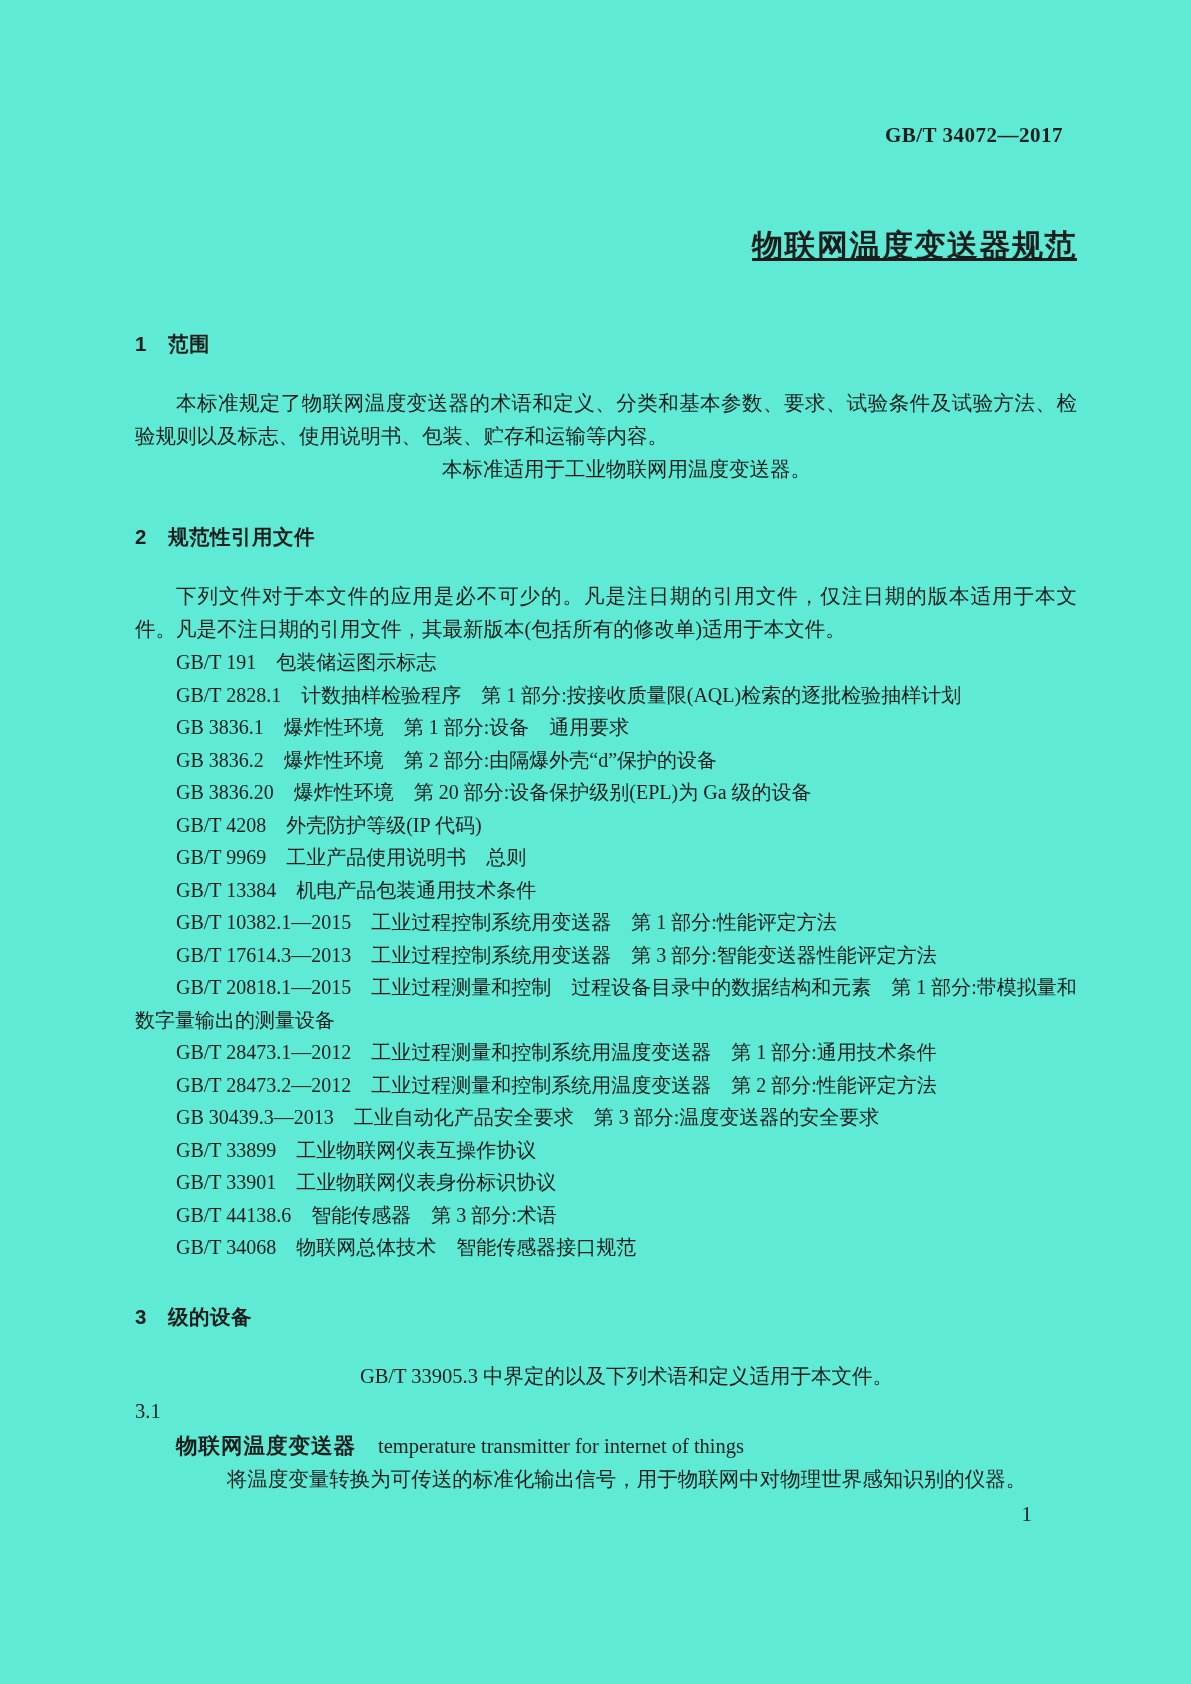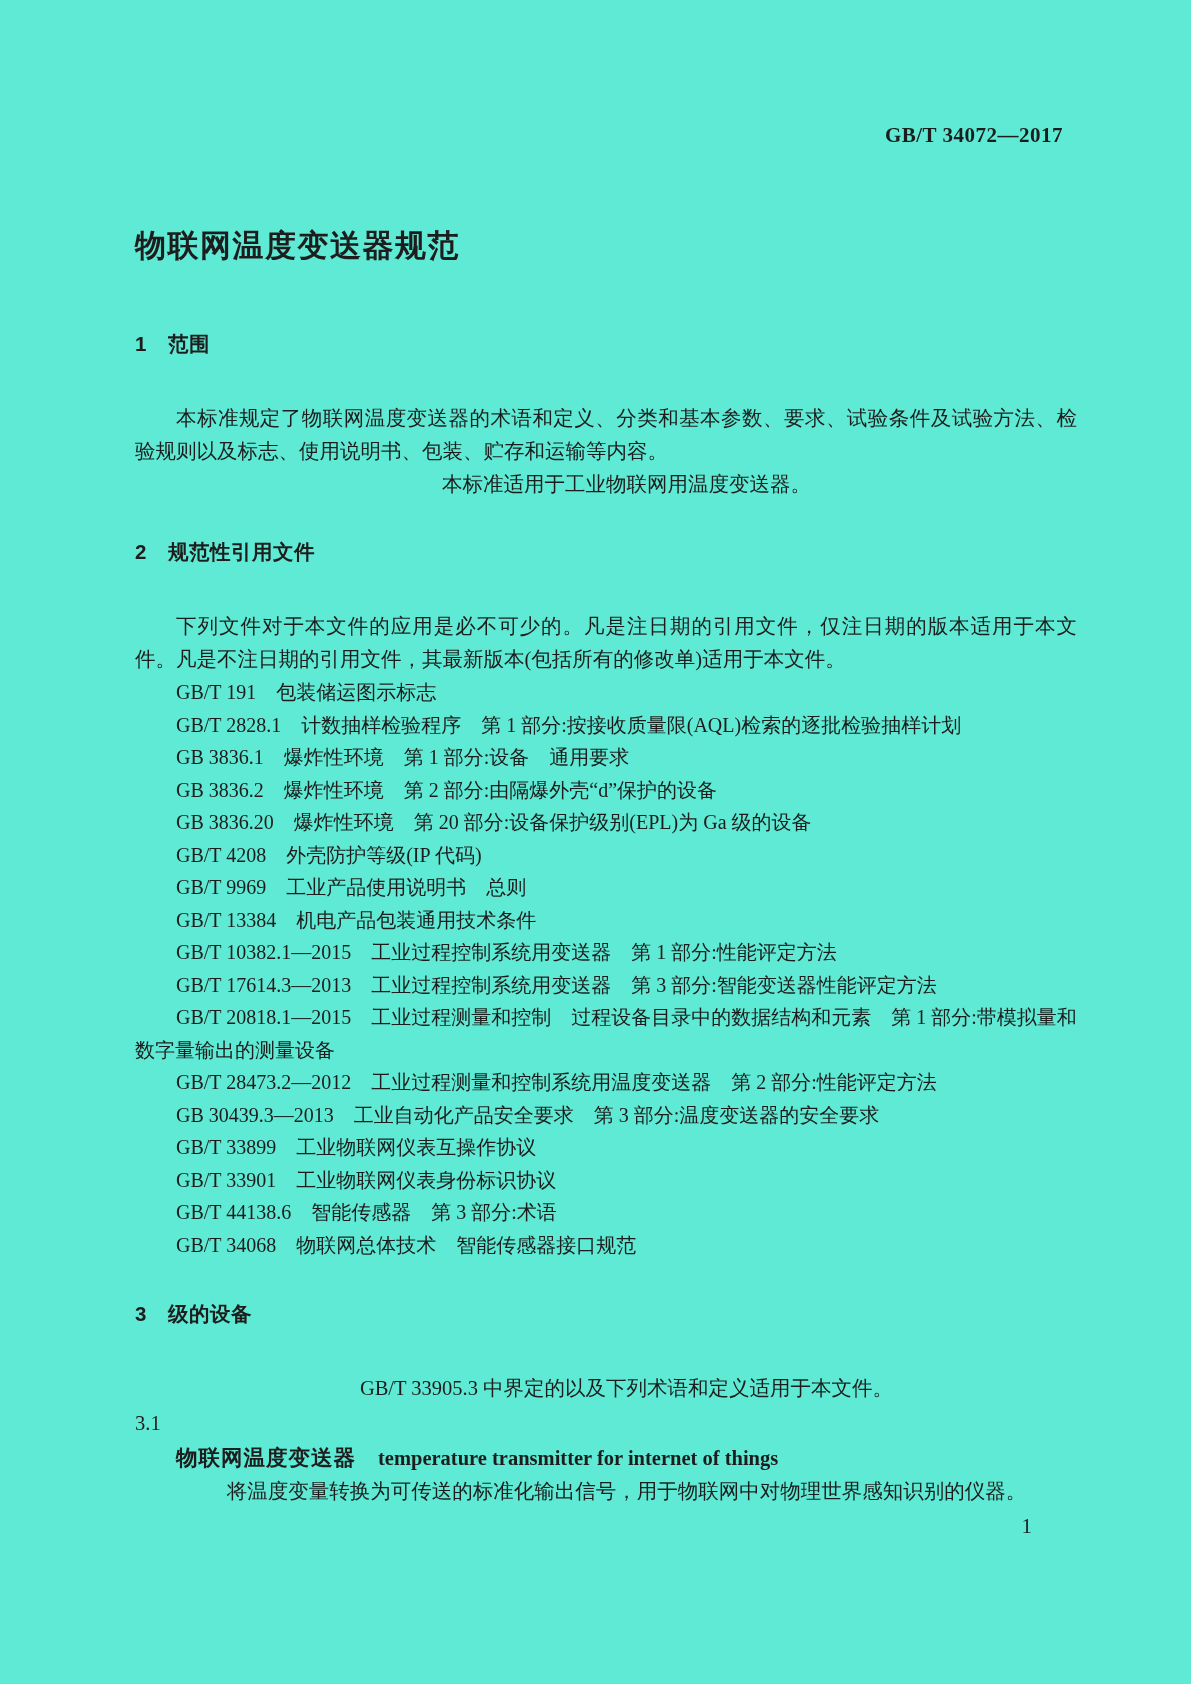--- a/index.html
+++ b/index.html
@@ -18,64 +18,65 @@
     text-align:right;
     padding-right:14px;
     font-weight:700;
     font-size:21px;
     line-height:26px;
     letter-spacing:0.5px;
     font-family:"Liberation Serif","DejaVu Serif",serif;
   }
   .title {
     margin:78px 0 0 0;
-    text-align:left;
+    text-align:right;
     font-family:"Liberation Sans","DejaVu Sans",sans-serif;
     font-weight:700;
     font-size:31px;
     line-height:40px;
     letter-spacing:1.5px;
+    text-decoration:underline;
   }
   .sec-heading {
     font-family:"Liberation Sans","DejaVu Sans",sans-serif;
     font-weight:700;
     font-size:20.5px;
     line-height:33px;
     letter-spacing:0.5px;
   }
   .sec-heading .sec-num { display:inline-block; min-width:33px; font-weight:700; }
   .mt-s1 { margin-top:61px; }
   .mt-s2 { margin-top:34px; }
   .mt-s3 { margin-top:36px; }
   .para {
     margin:0;
     font-size:20.5px;
     line-height:33px;
   }
   .indent { text-indent:41px;text-align:center; }
   .justify { text-align:justify; }
-  .mt-p1 { margin-top:42px; }
+  .mt-p1 { margin-top:27px; }
   .refs { margin-top:0; }
   .ref {
     margin:0;
     font-size:20px;
     line-height:32.5px;
     text-indent:41px;
   }
   .term-id { margin:2px 0 0 0; font-size:20.5px; line-height:33px; }
   .term-line { margin:2px 0 0 0; padding-left:41px; font-size:20.5px; line-height:33px; }
   .term-zh {
     font-family:"Liberation Sans","DejaVu Sans",sans-serif;
     font-weight:700;
     font-size:21.5px;
     letter-spacing:1px;
   }
   .term-en {
     font-family:"Liberation Serif","DejaVu Serif",serif;
-    font-weight:700;
+    font-weight:400;
     font-size:20.5px;
     margin-left:22px;
   }
   .term-def { margin-top:0; }
   .page-number {
     margin-top:2px;
     text-align:right;
     padding-right:45px;
     font-size:21px;
     line-height:33px;
@@ -108,20 +109,21 @@
     <p class="ref">GB/T 2828.1　计数抽样检验程序　第 1 部分:按接收质量限(AQL)检索的逐批检验抽样计划</p>
     <p class="ref">GB 3836.1　爆炸性环境　第 1 部分:设备　通用要求</p>
     <p class="ref">GB 3836.2　爆炸性环境　第 2 部分:由隔爆外壳“d”保护的设备</p>
     <p class="ref">GB 3836.20　爆炸性环境　第 20 部分:设备保护级别(EPL)为 Ga 级的设备</p>
     <p class="ref">GB/T 4208　外壳防护等级(IP 代码)</p>
     <p class="ref">GB/T 9969　工业产品使用说明书　总则</p>
     <p class="ref">GB/T 13384　机电产品包装通用技术条件</p>
     <p class="ref">GB/T 10382.1—2015　工业过程控制系统用变送器　第 1 部分:性能评定方法</p>
     <p class="ref">GB/T 17614.3—2013　工业过程控制系统用变送器　第 3 部分:智能变送器性能评定方法</p>
     <p class="ref">GB/T 20818.1—2015　工业过程测量和控制　过程设备目录中的数据结构和元素　第 1 部分:带模拟量和数字量输出的测量设备</p>
+    <p class="ref">GB/T 28473.1—2012　工业过程测量和控制系统用温度变送器　第 1 部分:通用技术条件</p>
     <p class="ref">GB/T 28473.2—2012　工业过程测量和控制系统用温度变送器　第 2 部分:性能评定方法</p>
     <p class="ref">GB 30439.3—2013　工业自动化产品安全要求　第 3 部分:温度变送器的安全要求</p>
     <p class="ref">GB/T 33899　工业物联网仪表互操作协议</p>
     <p class="ref">GB/T 33901　工业物联网仪表身份标识协议</p>
     <p class="ref">GB/T 44138.6　智能传感器　第 3 部分:术语</p>
     <p class="ref">GB/T 34068　物联网总体技术　智能传感器接口规范</p>
   </div>
 
   <div class="sec-heading mt-s3">
     <span class="sec-num">3</span><span class="sec-label">级的设备</span>

